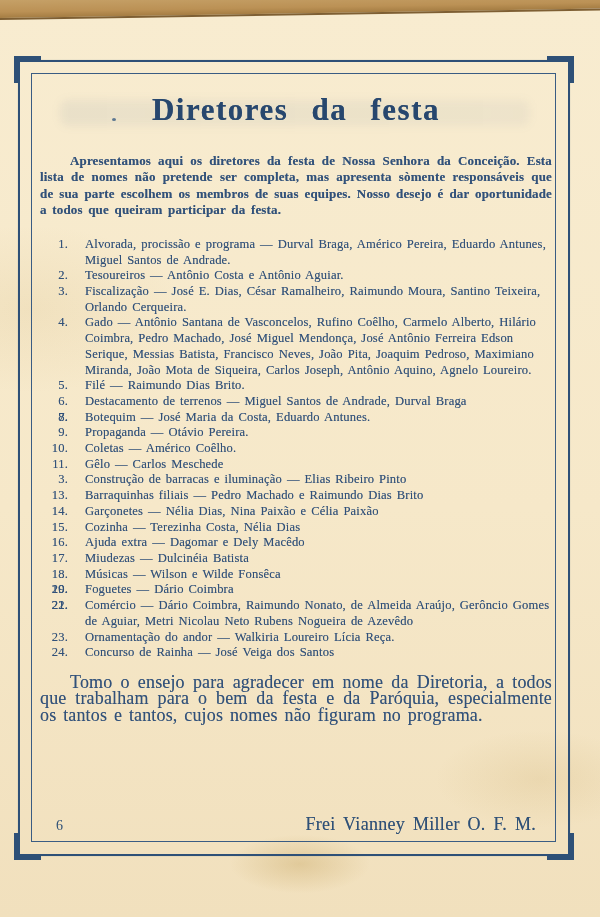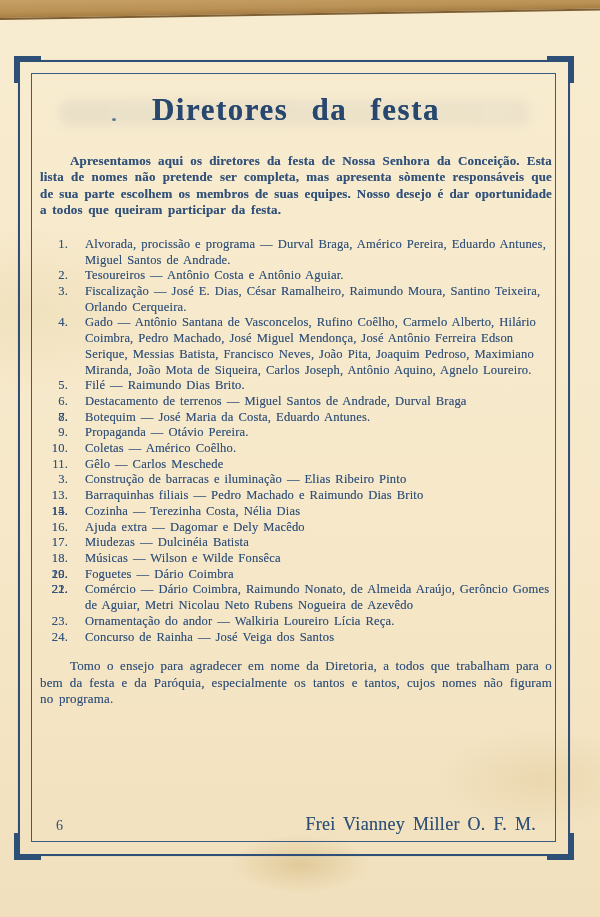--- a/index.html
+++ b/index.html
@@ -69,21 +69,21 @@
   ol.list li{
     position:relative;padding-left:47px;margin:0;
     font-size:12.6px;line-height:15.7px;letter-spacing:0.15px;word-spacing:1.6px;
     text-shadow:0 0 0.4px rgba(49,81,122,0.5);
   }
   ol.list .num{
     position:absolute;left:0;top:0;width:30px;text-align:right;
   }
   p.closing{
     margin:13px 2px 12px 2px;text-align:justify;text-indent:30px;
-    font-size:13px;line-height:16.4px;word-spacing:2.2px;letter-spacing:0.15px;
+    font-size:18px;line-height:16.4px;word-spacing:2.2px;letter-spacing:0.15px;
     text-shadow:0 0 0.4px rgba(49,81,122,0.5);
     font-family:Liberation Serif, serif;
   }
   .footer{
     position:absolute;left:56px;right:64px;top:814px;z-index:5;
     display:flex;justify-content:space-between;align-items:baseline;
     color:#2e5077;
   }
   .footer .pageno{font-size:14px;}
   .footer .sig{font-size:18px;word-spacing:3px;letter-spacing:0.3px;
@@ -172,20 +172,21 @@
         <span class="txt">Construção de barracas e iluminação — Elias Ribeiro Pinto</span>
       </li>
 
       <li>
         <span class="num">13.</span>
         <span class="txt">Barraquinhas filiais — Pedro Machado e Raimundo Dias Brito</span>
       </li>
 
       <li>
         <span class="num">14.</span>
+        <span class="txt">Garçonetes — Nélia Dias, Nina Paixão e Célia Paixão</span>
       </li>
 
       <li>
         <span class="num">15.</span>
         <span class="txt">Cozinha — Terezinha Costa, Nélia Dias</span>
       </li>
 
       <li>
         <span class="num">16.</span>
         <span class="txt">Ajuda extra — Dagomar e Dely Macêdo</span>

